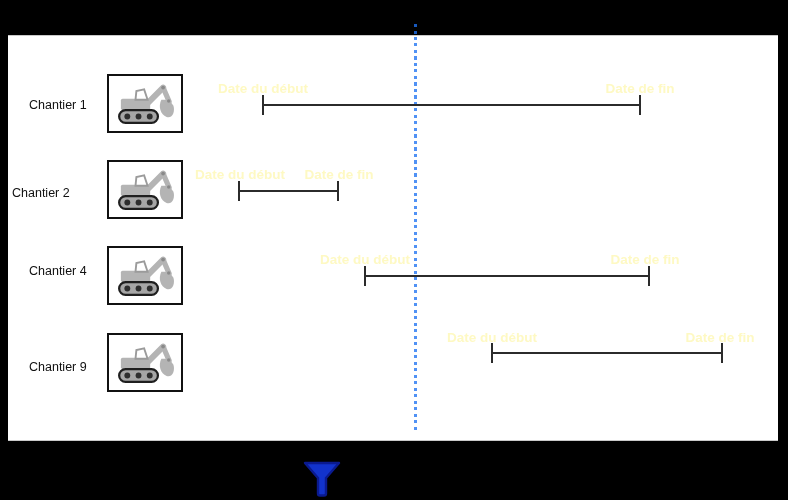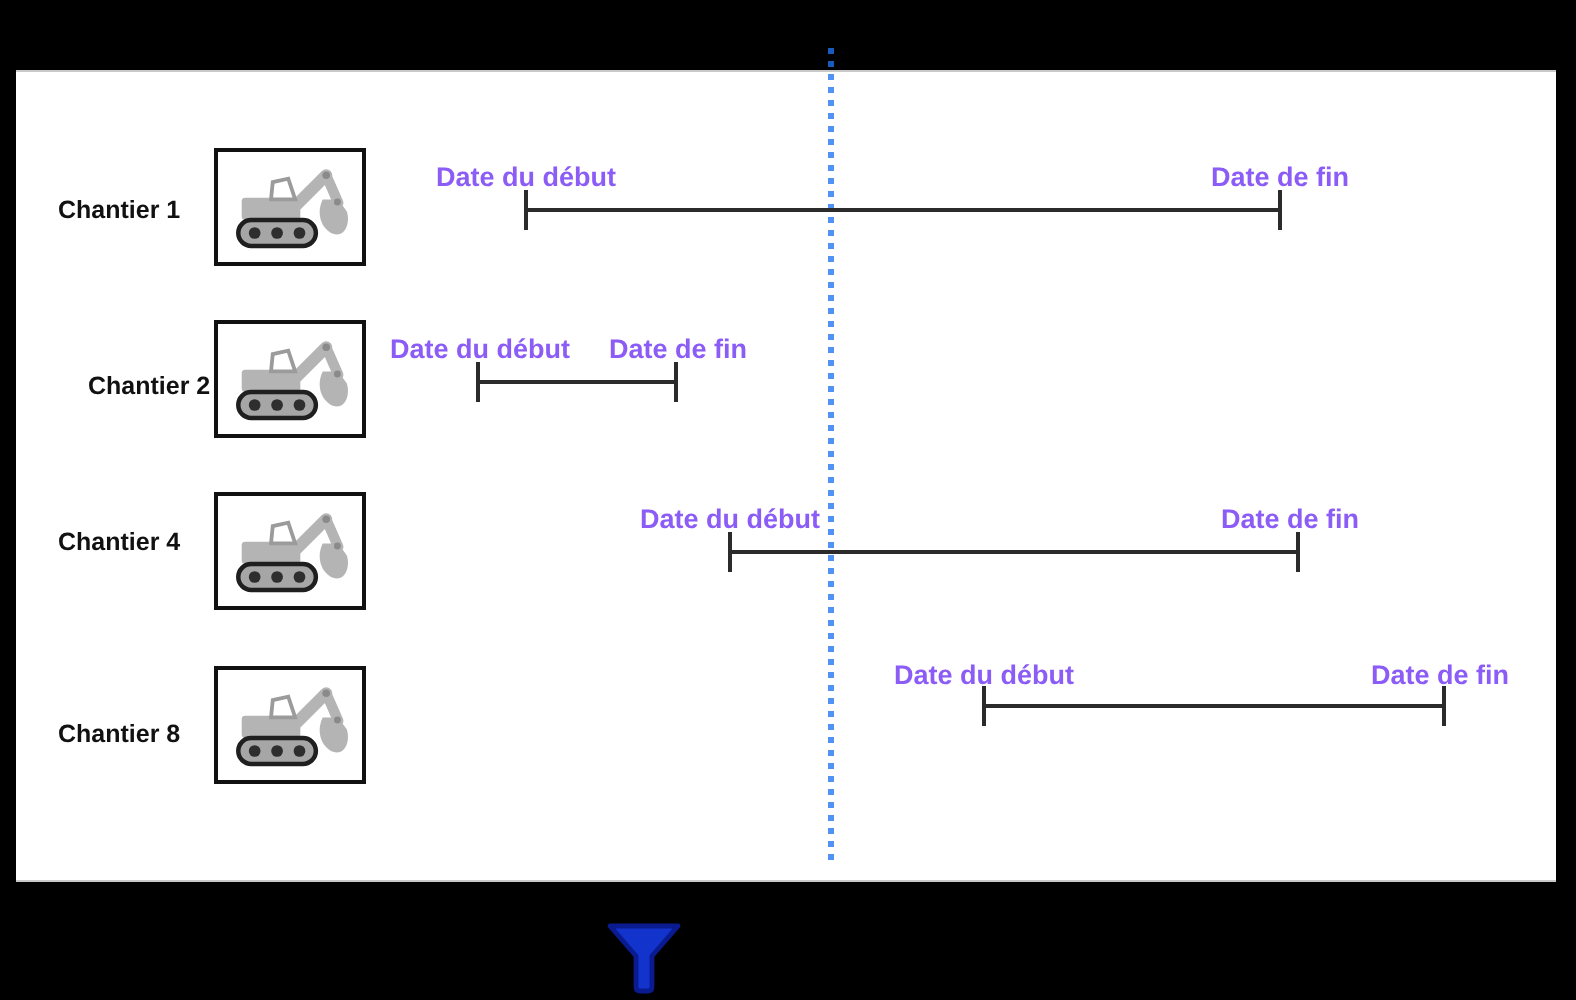--- a/index.html
+++ b/index.html
@@ -16,38 +16,38 @@
     background:#fff;
     border-top:1px solid #c9c9c9;border-bottom:1px solid #c9c9c9;
   }
   .guide-line{
     position:absolute;left:414px;top:24px;width:3px;height:409px;
     background:repeating-linear-gradient(to bottom, rgba(31,115,242,0.78) 0 3px, transparent 3px 6.5px);
     z-index:3;
   }
   .chantier-label{
     position:absolute;
-    font-size:12.5px;font-weight:bold;color:#111;
+    font-size:12.5px;font-weight:normal;color:#111;
     white-space:nowrap;z-index:4;
   }
   .icon-box{
     position:absolute;width:72px;height:55px;
     background:#fff;border:2.4px solid #111;
     z-index:4;display:flex;align-items:center;justify-content:center;
   }
   .exc{width:66px;height:50px;display:block;}
   .tl-line{
     position:absolute;height:1.5px;background:#2b2b2b;z-index:5;
   }
   .tl-tick{
     position:absolute;width:1.6px;height:20px;background:#2b2b2b;z-index:5;
   }
   .tl-label{
     position:absolute;transform:translateX(-50%);
-    font-size:13.5px;font-weight:bold;color:#8b5cf6;
+    font-size:13.5px;font-weight:bold;color:#fef9c3;
     white-space:nowrap;z-index:6;
   }
   .funnel{
     position:absolute;left:303px;top:461px;width:38px;height:37px;
     cursor:pointer;z-index:4;
   }
 </style>
 </head>
 <body>
 
@@ -82,21 +82,21 @@
       </svg>
   </div>
   <div>
     <div class="tl-line" style="left:263px;top:104px;width:377px"></div>
     <div class="tl-tick" style="left:262px;top:95px"></div>
     <div class="tl-tick" style="left:639px;top:95px"></div>
     <div class="tl-label" style="left:263px;top:81px">Date du début</div>
     <div class="tl-label" style="left:640px;top:81px">Date de fin</div>
   </div>
 
-  <div class="chantier-label" style="left:44px;top:186px">Chantier 2</div>
+  <div class="chantier-label" style="left:12px;top:186px">Chantier 2</div>
   <div class="icon-box" style="left:107px;top:160px">
     <svg class="exc">
         <use href="#excavator"></use>
       </svg>
   </div>
   <div>
     <div class="tl-line" style="left:239px;top:190px;width:99px"></div>
     <div class="tl-tick" style="left:238px;top:181px"></div>
     <div class="tl-tick" style="left:337px;top:181px"></div>
     <div class="tl-label" style="left:240px;top:167px">Date du début</div>
@@ -110,21 +110,21 @@
       </svg>
   </div>
   <div>
     <div class="tl-line" style="left:365px;top:275px;width:284px"></div>
     <div class="tl-tick" style="left:364px;top:266px"></div>
     <div class="tl-tick" style="left:648px;top:266px"></div>
     <div class="tl-label" style="left:365px;top:252px">Date du début</div>
     <div class="tl-label" style="left:645px;top:252px">Date de fin</div>
   </div>
 
-  <div class="chantier-label" style="left:29px;top:360px">Chantier 8</div>
+  <div class="chantier-label" style="left:29px;top:360px">Chantier 9</div>
   <div class="icon-box" style="left:107px;top:333px">
     <svg class="exc">
         <use href="#excavator"></use>
       </svg>
   </div>
   <div>
     <div class="tl-line" style="left:492px;top:352px;width:230px"></div>
     <div class="tl-tick" style="left:491px;top:343px"></div>
     <div class="tl-tick" style="left:721px;top:343px"></div>
     <div class="tl-label" style="left:492px;top:330px">Date du début</div>

